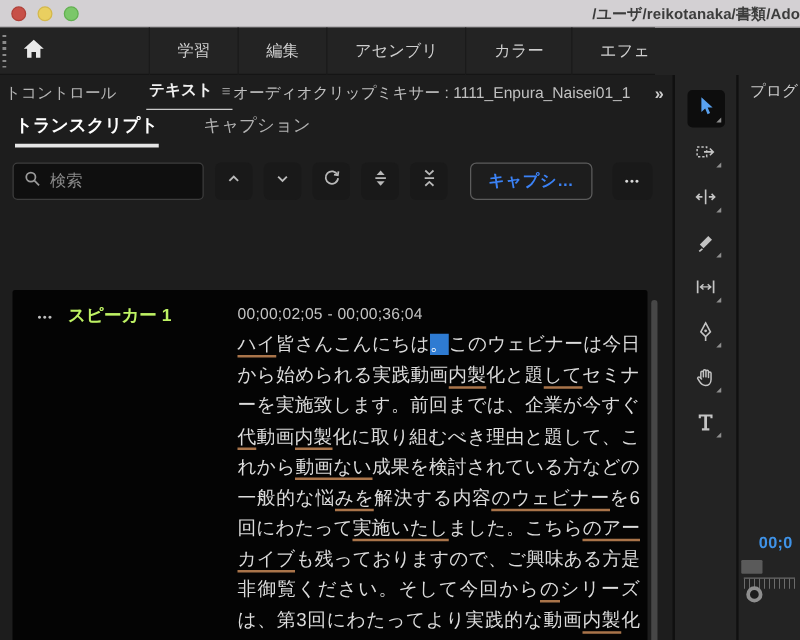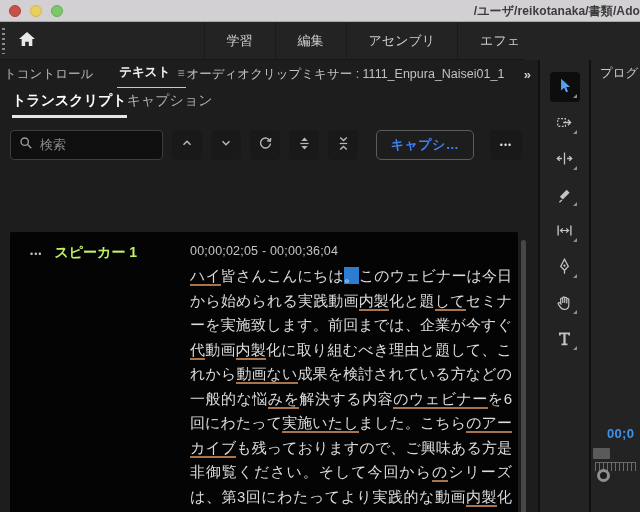--- a/index.html
+++ b/index.html
@@ -41,21 +41,21 @@
     padding-left:4px; white-space:nowrap; overflow:hidden; }
   .tab-trunc { color:#b5b5b5; }
   .tab-active-wrap { margin-left:24px; display:flex; align-items:center; gap:7px;
     border-bottom:2px solid #c9c9c9; padding:5px 2px 6px 2px; }
   .tab-active-wrap .lbl { color:#f0f0f0; font-weight:bold; }
   .menu-glyph { color:#9a9a9a; font-size:12px; }
   .tab-mixer { color:#c0c0c0; }
   .tab-overflow { margin-left:auto; padding-right:7px; color:#cccccc; font-size:13px; font-weight:bold; }
 
   
-  .subtabs { height:30px; display:flex; align-items:flex-end; padding-left:12px; }
+  .subtabs { height:30px; display:flex; align-items:flex-end; padding-left:12px; gap:36px; }
   .subtab { font-size:14px; padding-bottom:8px; }
   .subtab.active { color:#ffffff; font-weight:bold; border-bottom:3px solid #e6e6e6; padding-bottom:5px; }
   .subtab.idle { color:#b2b2b2; }
 
   
   .tsearch-row { height:54px; display:flex; align-items:center; padding-left:10px; }
   .search-box { width:153px; height:30px; background:#0f0f0f; border:1px solid #3d3d3d;
     border-radius:4px; display:flex; align-items:center; padding:0 8px; gap:7px; }
   .search-box input { background:transparent; border:none; outline:none; color:#ef4444;
     font-size:13px; width:100px; font-family:Liberation Serif, serif; }
@@ -132,20 +132,23 @@
       <div class="ws-tab">
           <span>学習</span>
         </div>
       <div class="ws-tab">
           <span>編集</span>
         </div>
       <div class="ws-tab">
           <span>アセンブリ</span>
         </div>
       <div class="ws-tab">
+          <span>カラー</span>
+        </div>
+      <div class="ws-tab">
           <span>エフェ</span>
         </div>
     </div>
   </div>
 
   <div class="main">
 
     <div class="left-panel">
 
       <div class="tabs-row">

